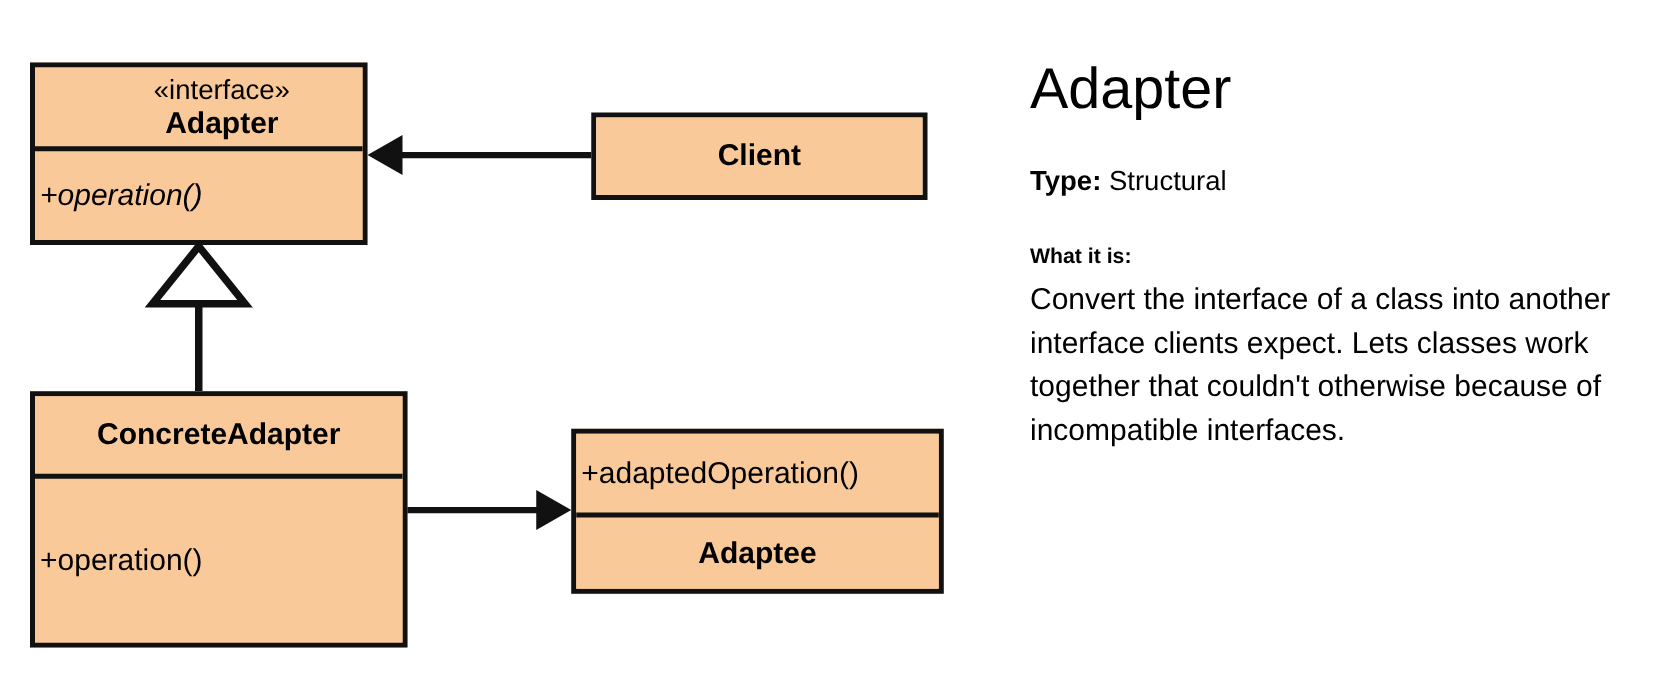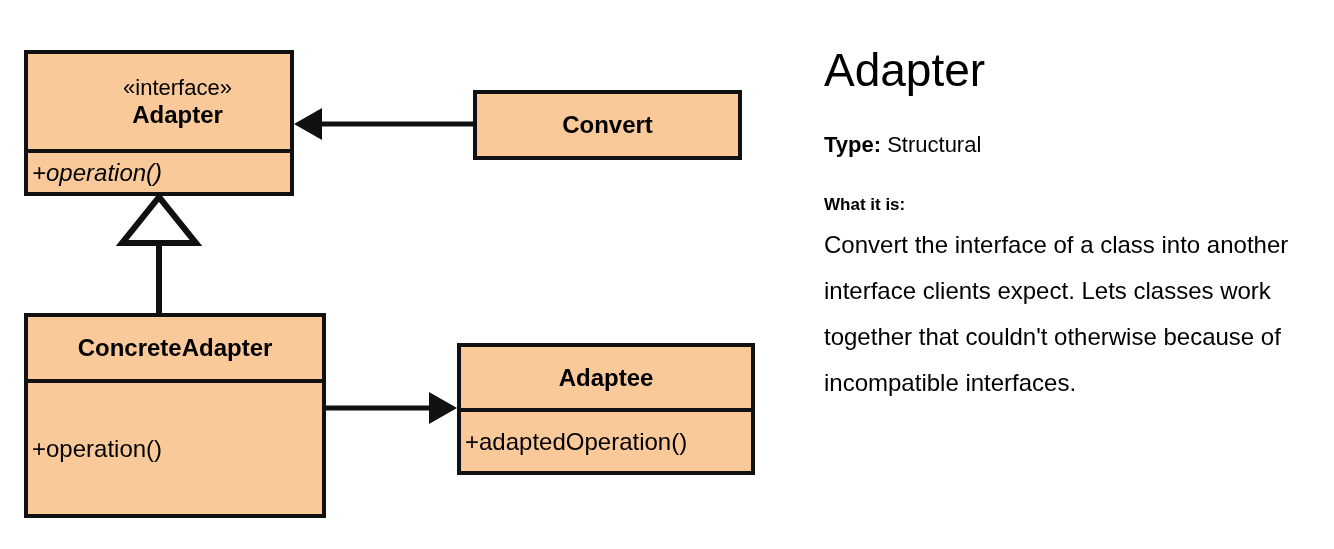--- a/index.html
+++ b/index.html
@@ -65,21 +65,21 @@
     font-size: 24px;
     line-height: 28px;
     white-space: nowrap;
   }
   .member.italic {
     font-style: italic;
   }
 
   
   #box-adapter        { left: 24px;  top: 50px;  width: 270px; height: 146px; }
-  #box-adapter .c-head    { height: 95px; padding-left: 37px; }
+  #box-adapter .c-head    { height: 63px; padding-left: 37px; }
   #box-adapter .c-members { flex: 1; }
 
   #box-client         { left: 473px; top: 90px;  width: 269px; height: 70px; }
   #box-client .c-head     { flex: 1; }
 
   #box-concrete       { left: 24px;  top: 313px; width: 302px; height: 205px; }
   #box-concrete .c-head   { height: 62px; }
   #box-concrete .c-attr   { height: 60px; }
   #box-concrete .c-ops    { flex: 1; }
 
@@ -118,21 +118,21 @@
     font-weight: bold;
   }
   .info-block-label {
     font-size: 17px;
     line-height: 30px;
     font-weight: bold;
     margin-bottom: 2px;
   }
   .info-body {
     font-size: 24px;
-    line-height: 46px;
+    line-height: 35px;
   }
 </style>
 </head>
 <body>
 
 <div id="canvas">
 
   <svg id="connectors" viewBox="0 0 1334 549" xmlns="http://www.w3.org/2000/svg">
 
     <g>
@@ -156,39 +156,39 @@
       <div class="stereotype">«interface»</div>
       <div class="class-name">Adapter</div>
     </div>
     <div class="uml-compartment compartment-members c-members">
       <div class="member italic">+operation()</div>
     </div>
   </div>
 
   <div class="uml-box" id="box-client">
     <div class="uml-compartment compartment-header c-head">
-      <div class="class-name">Convert</div>
+      <div class="class-name">Client</div>
     </div>
   </div>
 
   <div class="uml-box" id="box-concrete">
     <div class="uml-compartment compartment-header c-head">
       <div class="class-name">ConcreteAdapter</div>
     </div>
     <div class="uml-compartment compartment-members c-ops">
       <div class="member">+operation()</div>
     </div>
   </div>
 
   <div class="uml-box" id="box-adaptee">
-    <div class="uml-compartment compartment-header c-head">
-      <div class="class-name">Adaptee</div>
-    </div>
     <div class="uml-compartment compartment-members c-members">
       <div class="member">+adaptedOperation()</div>
+    </div>
+    <div class="uml-compartment compartment-header c-head">
+      <div class="class-name">Adaptee</div>
     </div>
   </div>
 
   <div id="info-panel">
     <h1 id="pattern-title">Adapter</h1>
 
     <div class="info-line">
       <span class="info-label">Type:</span>
       <span>Structural</span>
     </div>

